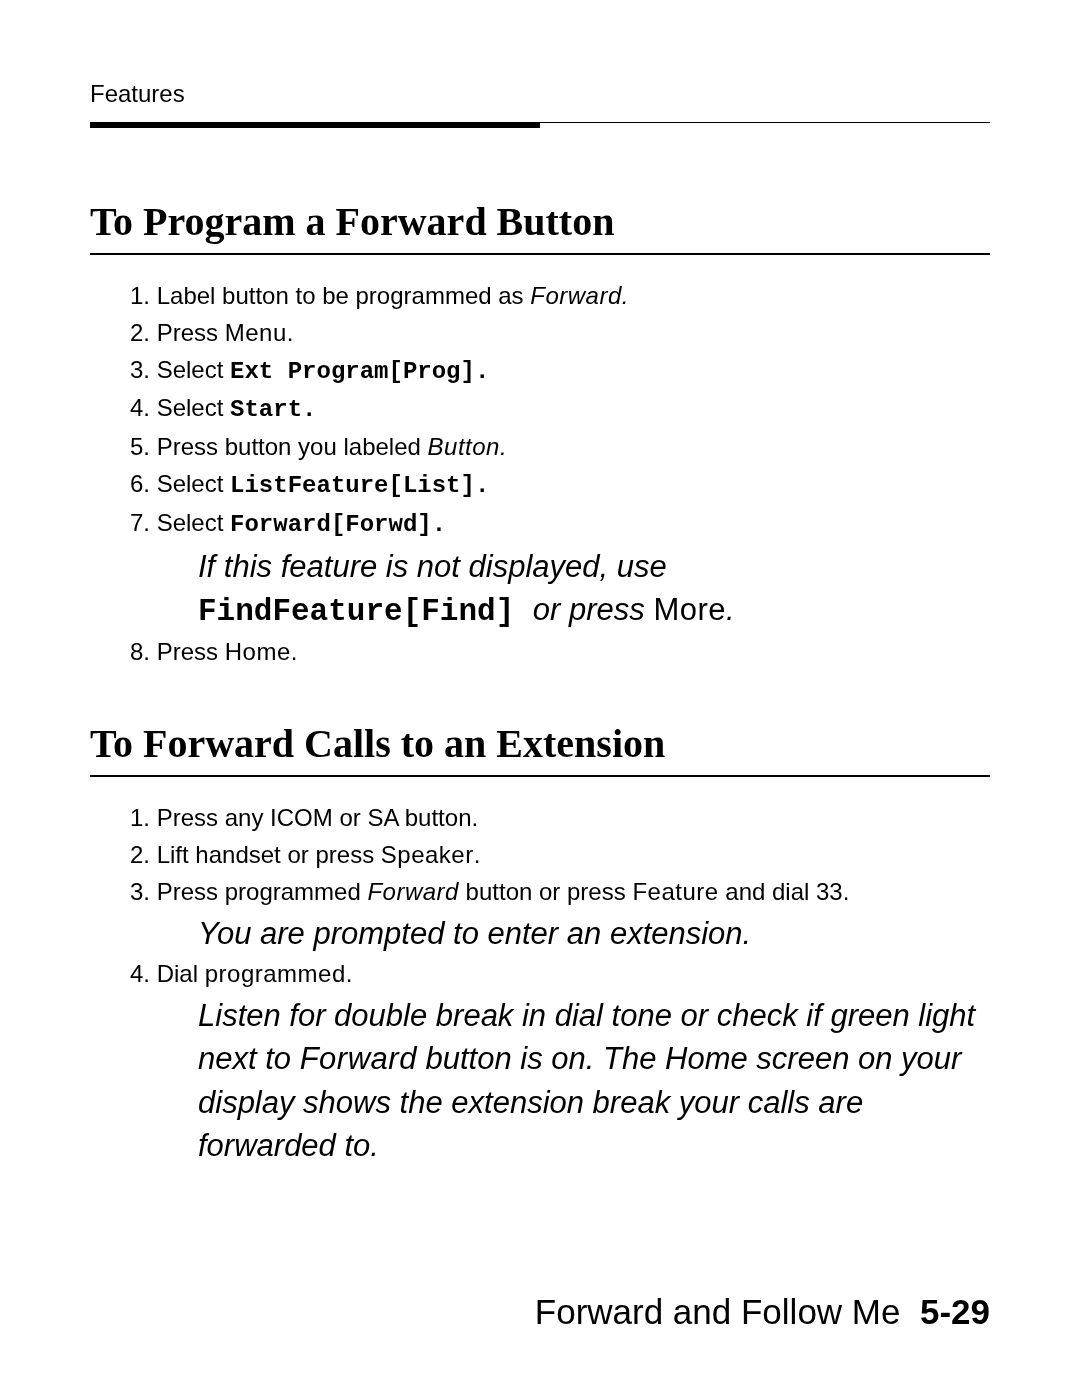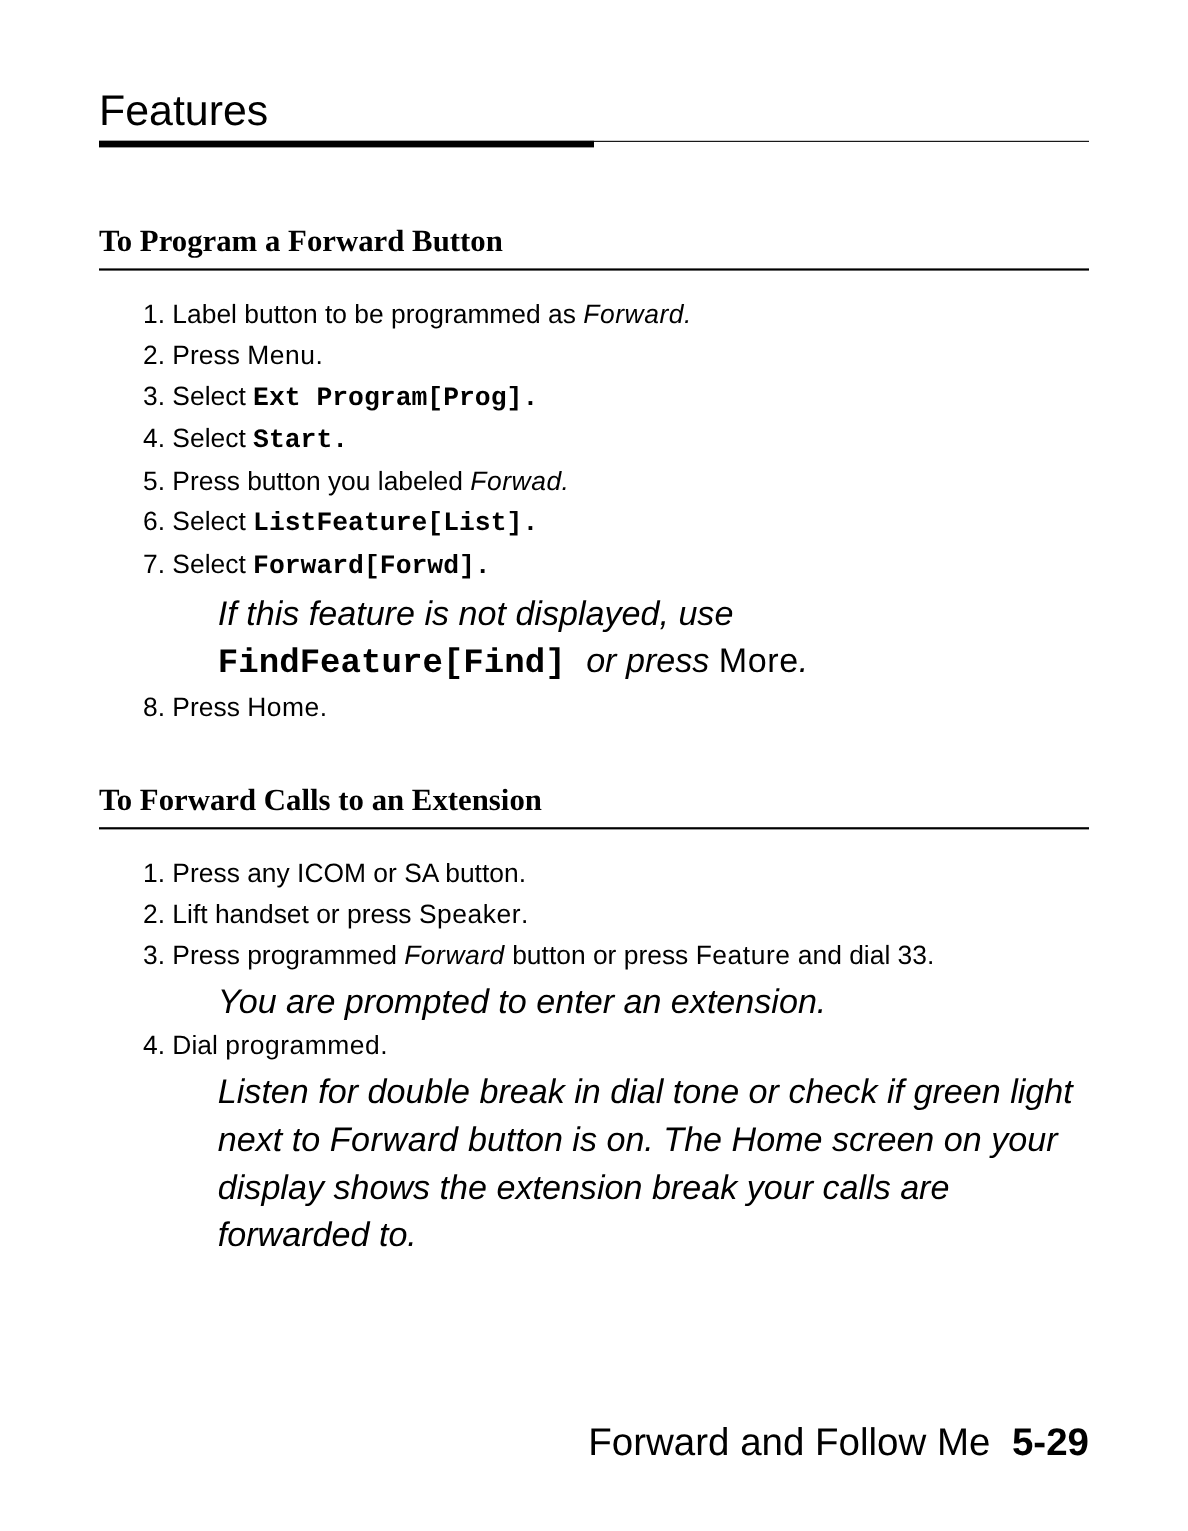--- a/index.html
+++ b/index.html
@@ -12,23 +12,23 @@
     background: #fff;
     position: relative;
   }
   .page {
     padding: 80px 90px 40px 90px;
     box-sizing: border-box;
     height: 100%;
     position: relative;
   }
   .chapter-header {
-    font-size: 39px;
+    font-size: 24px;
     font-weight: 400;
-    margin-bottom: 4px;
+    margin-bottom: 14px;
   }
   .header-rule {
     position: relative;
     height: 6px;
     margin-bottom: 70px;
   }
   .header-rule .thick {
     position: absolute;
     left: 0;
     width: 50%;
@@ -40,21 +40,21 @@
     position: absolute;
     left: 0;
     width: 100%;
     height: 1px;
     background: #000;
     top: 0;
   }
   .section-title {
     font-family: "Times New Roman", Times, serif;
     font-weight: 700;
-    font-size: 28px;
+    font-size: 40px;
     margin-bottom: 8px;
   }
   .section-rule {
     height: 2px;
     background: #000;
     margin-bottom: 24px;
   }
   ol.steps {
     margin: 0 0 50px 40px;
     padding: 0;
@@ -103,21 +103,21 @@
   </div>
 
   <div class="section-title">To Program a Forward Button</div>
   <div class="section-rule"></div>
 
   <ol class="steps">
     <li><span class="num">1.</span><span> Label button to be programmed as </span><span class="italic tracked">Forward.</span><span></span></li>
     <li><span class="num">2.</span><span> Press </span><span class="tracked">Menu</span><span>.</span></li>
     <li><span class="num">3.</span><span> Select </span><span class="mono">Ext Program[Prog].</span><span></span></li>
     <li><span class="num">4.</span><span> Select </span><span class="mono">Start.</span><span></span></li>
-    <li><span class="num">5.</span><span> Press button you labeled </span><span class="italic tracked">Forwad.</span><span></span></li>
+    <li><span class="num">5.</span><span> Press button you labeled </span><span class="italic tracked">Button.</span><span></span></li>
     <li><span class="num">6.</span><span> Select </span><span class="mono">ListFeature[List].</span><span></span></li>
     <li><span class="num">7.</span><span> Select </span><span class="mono">Forward[Forwd].</span><span></span>
       <span class="note"><span>If this feature is not displayed, use </span><span class="mono">FindFeature[Find] </span><span> or press </span><span class="tracked">More</span><span>.</span></span>
     </li>
     <li><span class="num">8.</span><span> Press </span><span class="tracked">Home</span><span>.</span></li>
   </ol>
 
   <div class="section-title">To Forward Calls to an Extension</div>
   <div class="section-rule"></div>
 

